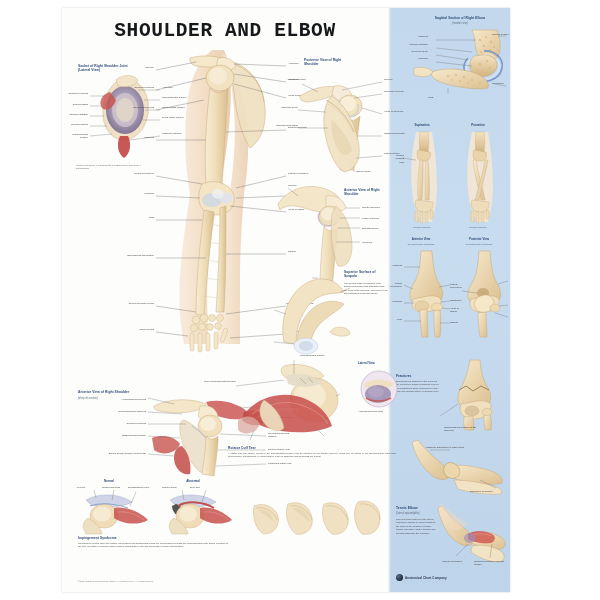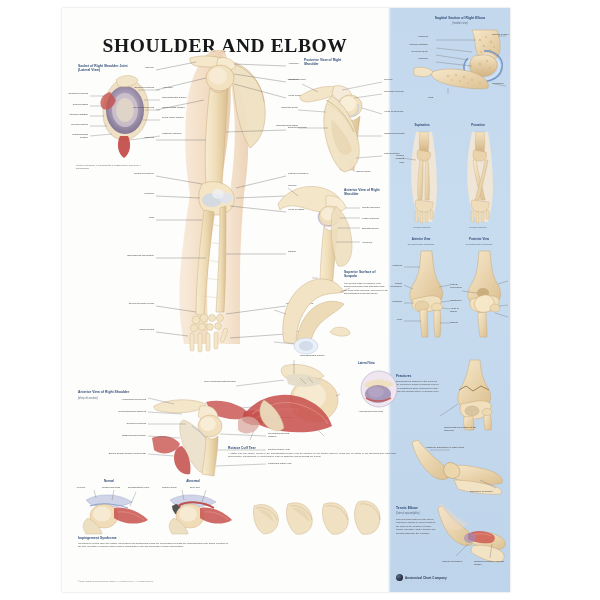--- a/index.html
+++ b/index.html
@@ -13,22 +13,22 @@
          background:#fdfdfc;box-shadow:0 0 2px rgba(0,0,0,.18);}
 
   
   .bluecol{position:absolute;left:326px;top:0;width:122px;height:584px;
            background:linear-gradient(180deg,#c3d8ed 0%,#c8dcef 40%,#bed4ea 100%);}
   .bluecol:before{content:"";position:absolute;left:0;top:0;width:3px;height:100%;
            background:linear-gradient(90deg,rgba(255,255,255,.9),rgba(255,255,255,0));}
 
   
   .title{position:absolute;left:0;top:12px;width:326px;text-align:center;
-         font-family:Liberation Serif, serif;font-weight:bold;
-         font-size:19.5px;letter-spacing:.6px;color:#17181a;margin-top:15px;}
+         font-family:Liberation Mono, monospace;font-weight:bold;
+         font-size:19.5px;letter-spacing:.6px;color:#17181a;}
 
   
   .h{position:absolute;font-size:3.3px;font-weight:bold;color:#2d4a74;
      line-height:1.35;letter-spacing:.05px;}
   .hs{position:absolute;font-size:2.6px;color:#5a6b80;line-height:1.3;font-style:italic;}
   .lbl{position:absolute;font-size:2.5px;color:#3d3d3d;line-height:1.35;}
   .lblr{position:absolute;font-size:2.5px;color:#3d3d3d;line-height:1.35;text-align:right;}
   .body{position:absolute;font-size:2.35px;color:#4a4a4a;line-height:1.45;}
   .bodyj{position:absolute;font-size:2.35px;color:#4a4a4a;line-height:1.45;text-align:justify;}
   .cap{position:absolute;font-size:2.9px;font-weight:bold;color:#2d4a74;text-align:center;line-height:1.3;}

